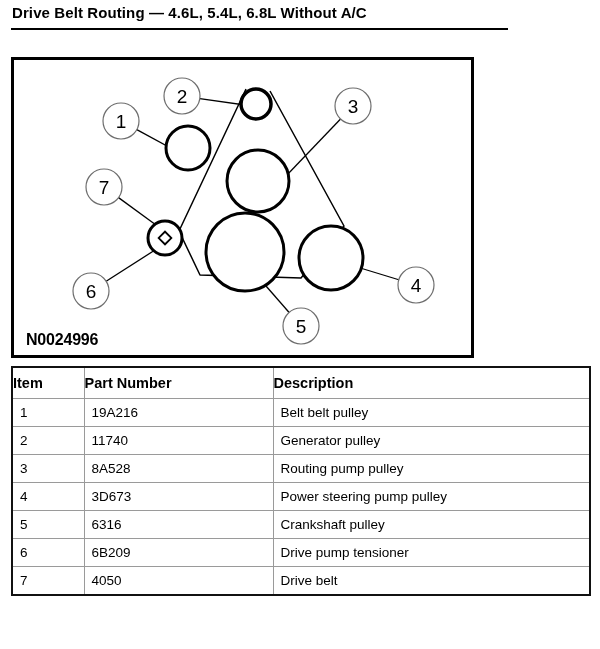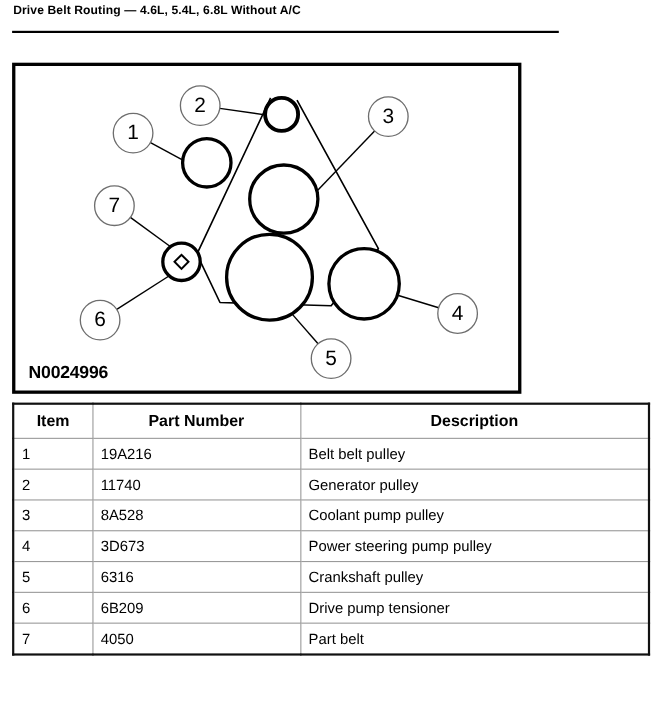--- a/index.html
+++ b/index.html
@@ -15,21 +15,21 @@
     font-family: "Liberation Sans", sans-serif;
     color: #000000;
     overflow: hidden;
   }
 
   
   #page-title {
     position: absolute;
     left: 12px;
     top: 4px;
-    font-size: 11px;
+    font-size: 15px;
     font-weight: bold;
     letter-spacing: 0.1px;
     white-space: nowrap;
   }
   #title-rule {
     position: absolute;
     left: 11px;
     top: 28px;
     width: 497px;
     height: 2px;
@@ -81,21 +81,21 @@
   #parts-table th,
   #parts-table td {
     border: 1px solid #9a9a9a;
     font-size: 13.5px;
     height: 27px;
     padding: 0 0 0 7px;
     vertical-align: middle;
   }
   #parts-table thead th {
     font-weight: bold;
-    text-align: center;
+    text-align: left;
     padding-left: 0;
     height: 30px;
     font-size: 14.5px;
   }
   #parts-table tbody td {
     text-align: left;
     font-weight: normal;
   }
   #parts-table {
     border: 2px solid #111111;
@@ -170,36 +170,36 @@
         <td>Belt belt pulley</td>
       </tr>
       <tr>
         <td>2</td>
         <td>11740</td>
         <td>Generator pulley</td>
       </tr>
       <tr>
         <td>3</td>
         <td>8A528</td>
-        <td>Coolant pump pulley</td>
+        <td>Routing pump pulley</td>
       </tr>
       <tr>
         <td>4</td>
         <td>3D673</td>
         <td>Power steering pump pulley</td>
       </tr>
       <tr>
         <td>5</td>
         <td>6316</td>
         <td>Crankshaft pulley</td>
       </tr>
       <tr>
         <td>6</td>
         <td>6B209</td>
         <td>Drive pump tensioner</td>
       </tr>
       <tr>
         <td>7</td>
         <td>4050</td>
-        <td>Part belt</td>
+        <td>Drive belt</td>
       </tr>
     </tbody>
 </table>
 
 </body></html>

